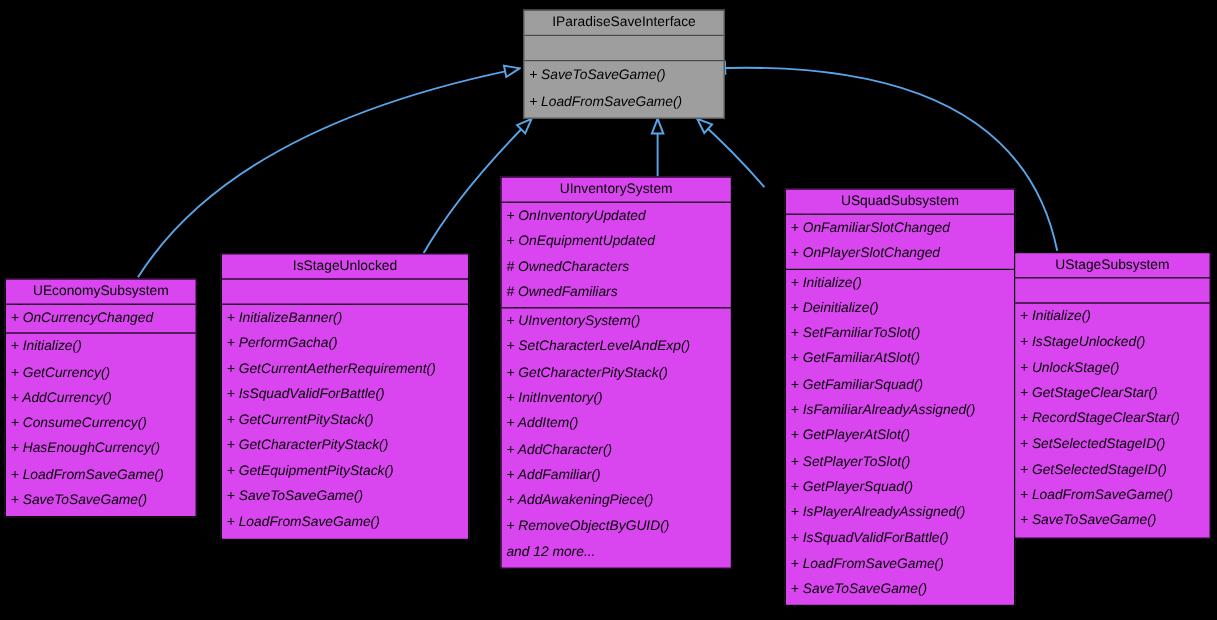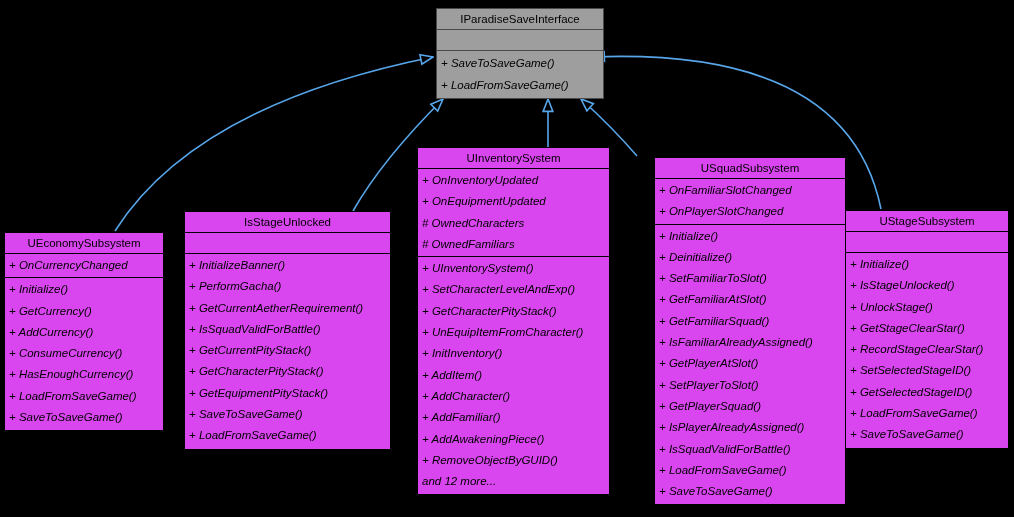--- a/index.html
+++ b/index.html
@@ -82,21 +82,20 @@
     <div class="attrs">
         <div class="row">+ OnInventoryUpdated</div>
         <div class="row">+ OnEquipmentUpdated</div>
         <div class="row"># OwnedCharacters</div>
         <div class="row"># OwnedFamiliars</div>
       </div>
     <div class="methods">
         <div class="row">+ UInventorySystem()</div>
         <div class="row">+ SetCharacterLevelAndExp()</div>
         <div class="row">+ GetCharacterPityStack()</div>
-        <div class="row">+ UnEquipItemFromCharacter()</div>
         <div class="row">+ InitInventory()</div>
         <div class="row">+ AddItem()</div>
         <div class="row">+ AddCharacter()</div>
         <div class="row">+ AddFamiliar()</div>
         <div class="row">+ AddAwakeningPiece()</div>
         <div class="row">+ RemoveObjectByGUID()</div>
         <div class="row indent">and 12 more...</div>
       </div>
   </div>
 

